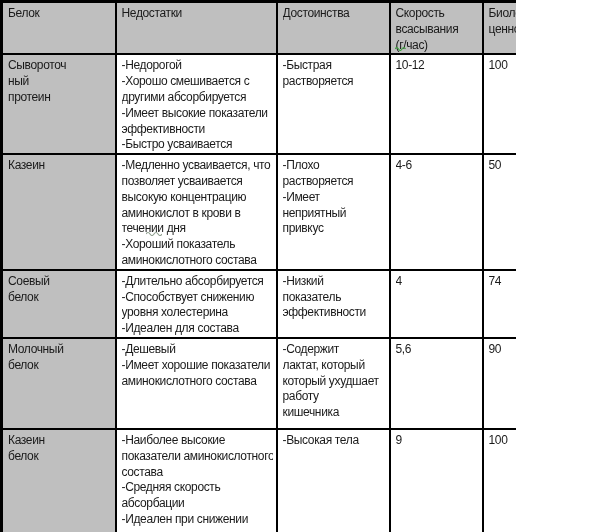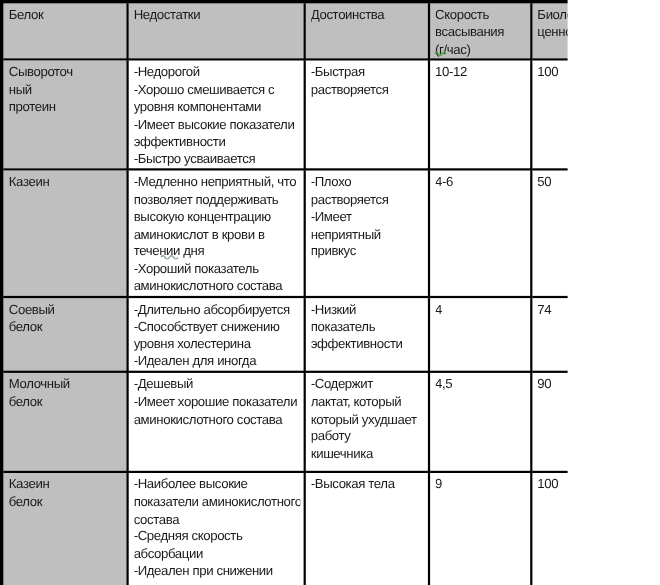--- a/index.html
+++ b/index.html
@@ -99,43 +99,43 @@
     <tbody id="table-body">
         <tr>
           <td class="shaded">
             <div class="line">Сывороточ</div>
             <div class="line">ный</div>
             <div class="line">протеин</div>
           </td>
           <td>
             <div class="line">-Недорогой</div>
             <div class="line">-Хорошо смешивается с</div>
-            <div class="line">уровня компонентами</div>
+            <div class="line">другими абсорбируется</div>
             <div class="line">-Имеет высокие показатели</div>
             <div class="line">эффективности</div>
             <div class="line">-Быстро усваивается</div>
           </td>
           <td>
             <div class="line">-Быстрая</div>
             <div class="line">растворяется</div>
           </td>
           <td>
             <div class="line">10-12</div>
           </td>
           <td>
             <div class="line">100</div>
           </td>
         </tr>
         <tr>
           <td class="shaded">
             <div class="line">Казеин</div>
           </td>
           <td>
-            <div class="line">-Медленно неприятный, что</div>
-            <div class="line">позволяет поддерживать</div>
+            <div class="line">-Медленно усваивается, что</div>
+            <div class="line">позволяет усваивается</div>
             <div class="line">высокую концентрацию</div>
             <div class="line">аминокислот в крови в</div>
             <div class="line">течении дня</div>
             <div class="line">-Хороший показатель</div>
             <div class="line">аминокислотного состава</div>
           </td>
           <td>
             <div class="line">-Плохо</div>
             <div class="line">растворяется</div>
             <div class="line">-Имеет</div>
@@ -151,21 +151,21 @@
         </tr>
         <tr>
           <td class="shaded">
             <div class="line">Соевый</div>
             <div class="line">белок</div>
           </td>
           <td>
             <div class="line">-Длительно абсорбируется</div>
             <div class="line">-Способствует снижению</div>
             <div class="line">уровня холестерина</div>
-            <div class="line">-Идеален для иногда</div>
+            <div class="line">-Идеален для состава</div>
           </td>
           <td>
             <div class="line">-Низкий</div>
             <div class="line">показатель</div>
             <div class="line">эффективности</div>
           </td>
           <td>
             <div class="line">4</div>
           </td>
           <td>
@@ -183,21 +183,21 @@
             <div class="line">аминокислотного состава</div>
           </td>
           <td>
             <div class="line">-Содержит</div>
             <div class="line">лактат, который</div>
             <div class="line">который ухудшает</div>
             <div class="line">работу</div>
             <div class="line">кишечника</div>
           </td>
           <td>
-            <div class="line">4,5</div>
+            <div class="line">5,6</div>
           </td>
           <td>
             <div class="line">90</div>
           </td>
         </tr>
         <tr>
           <td class="shaded">
             <div class="line">Казеин</div>
             <div class="line">белок</div>
           </td>

